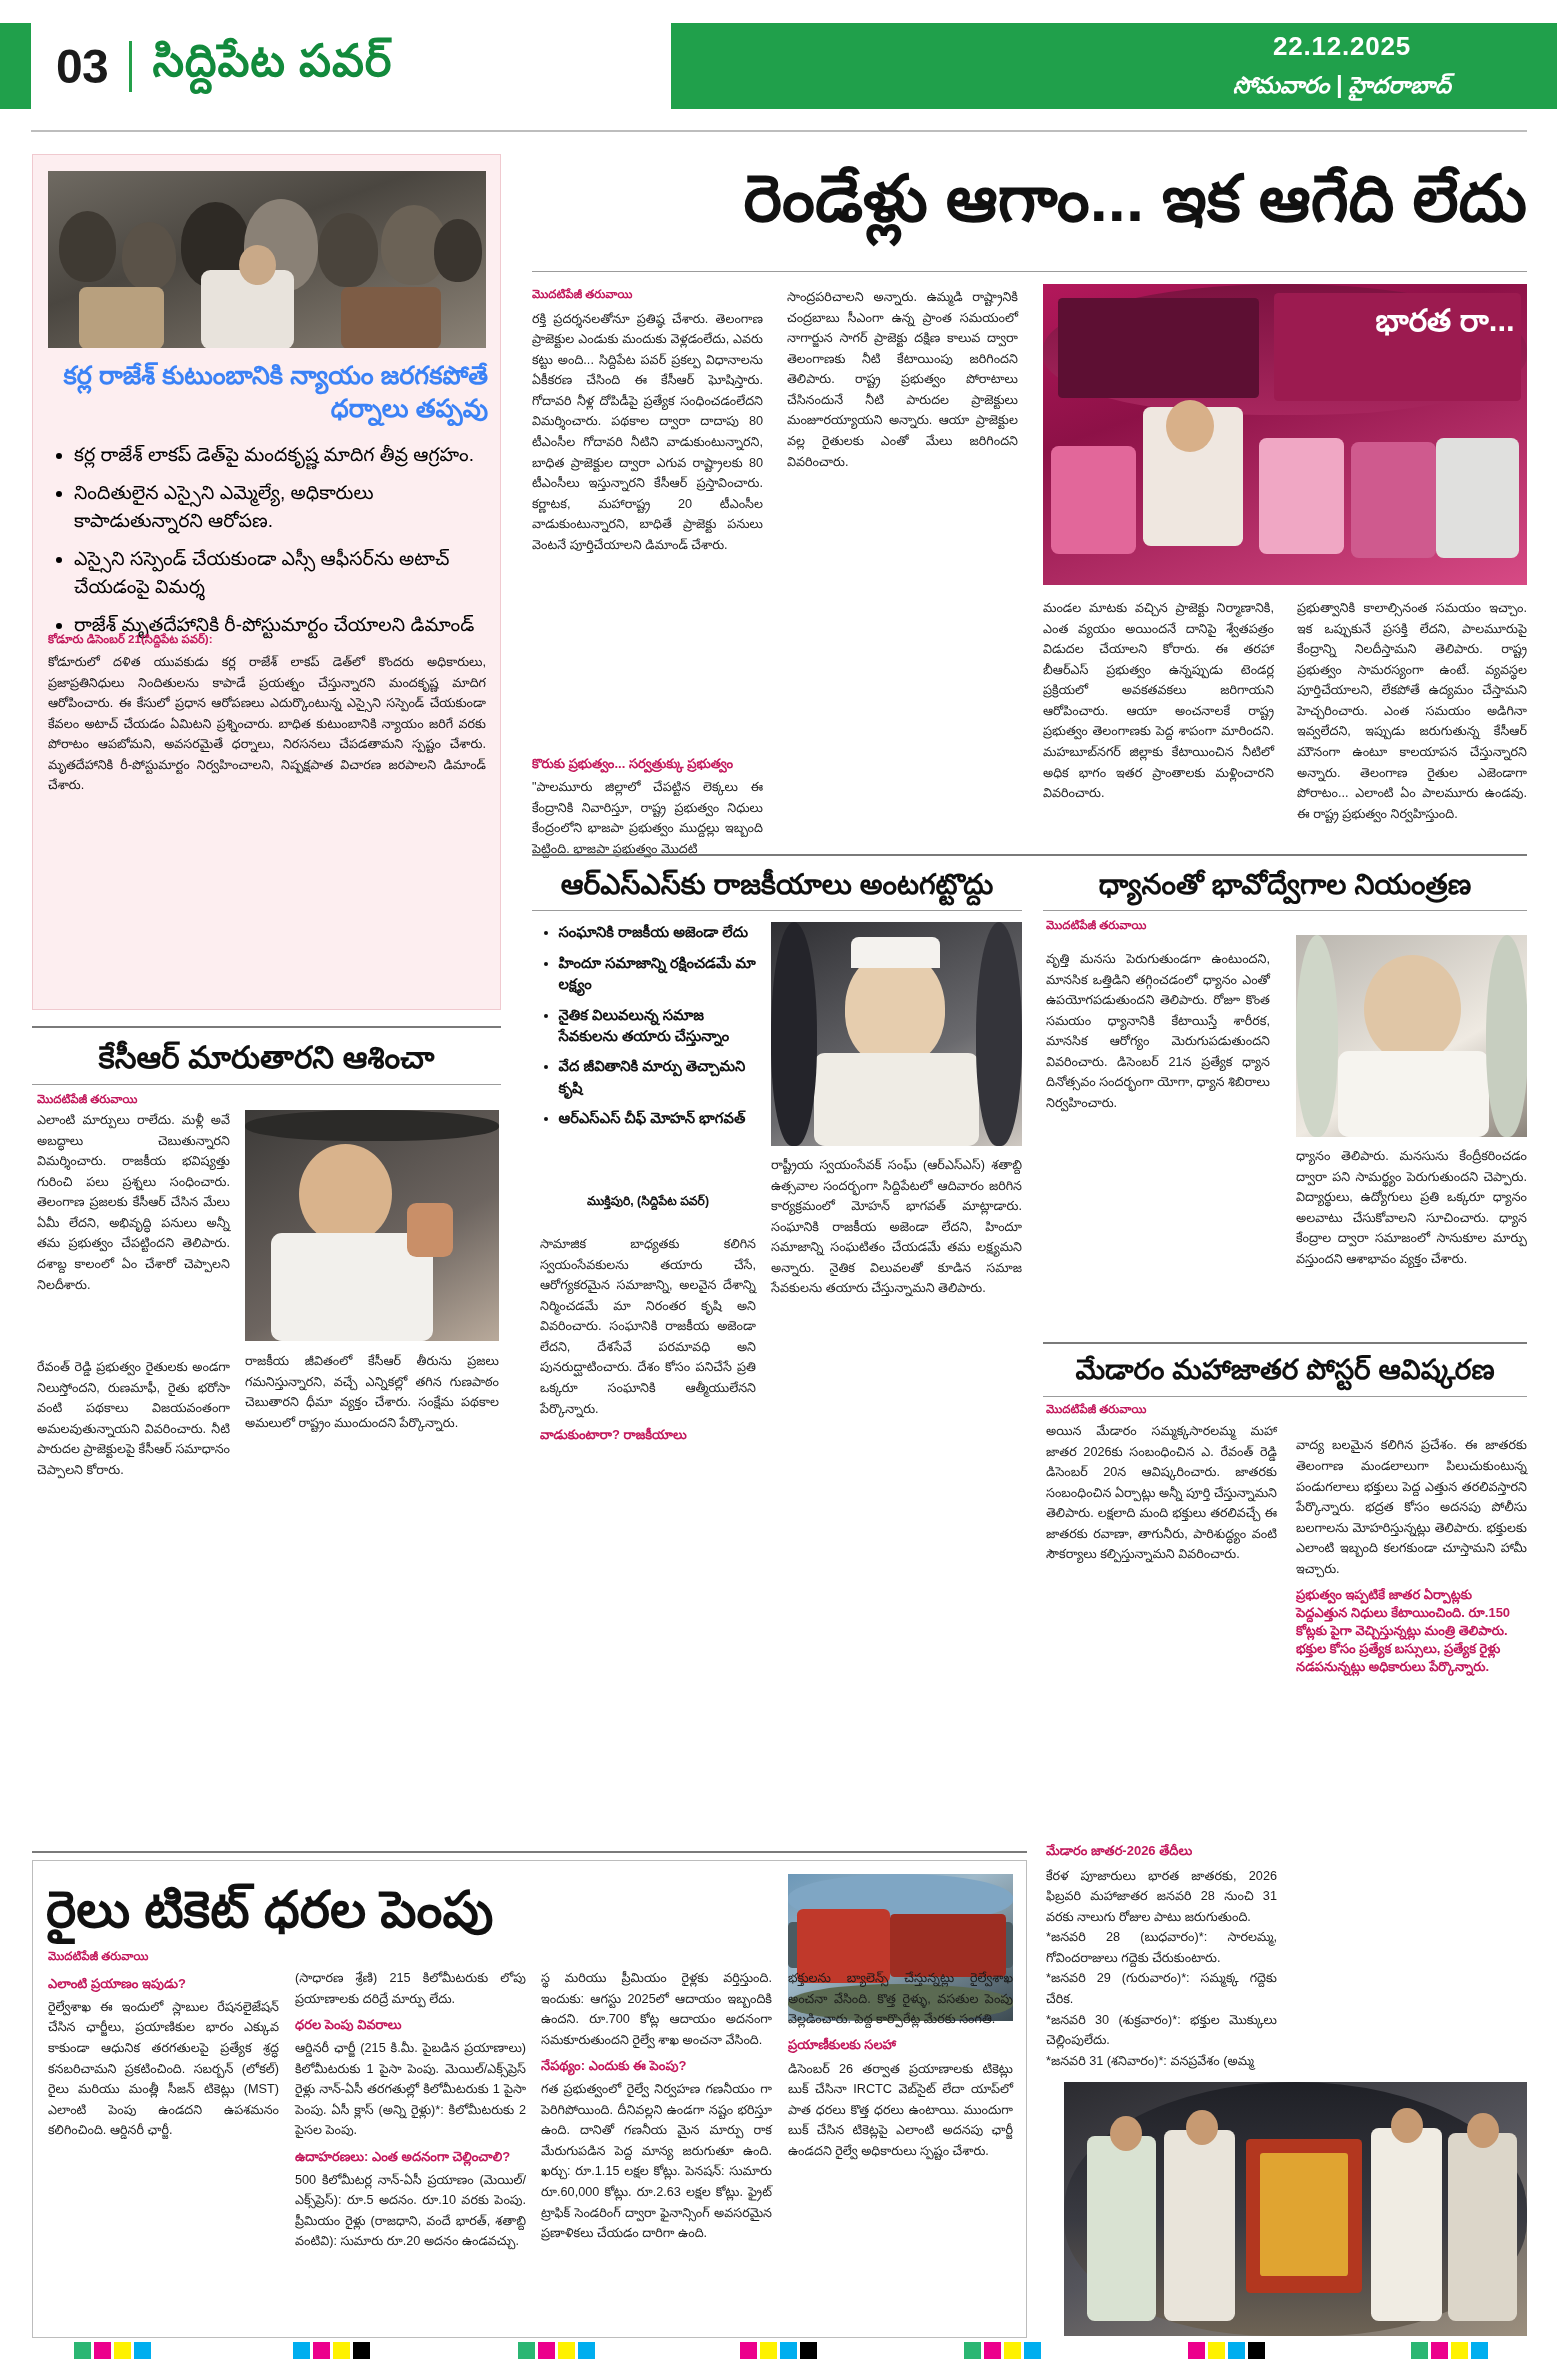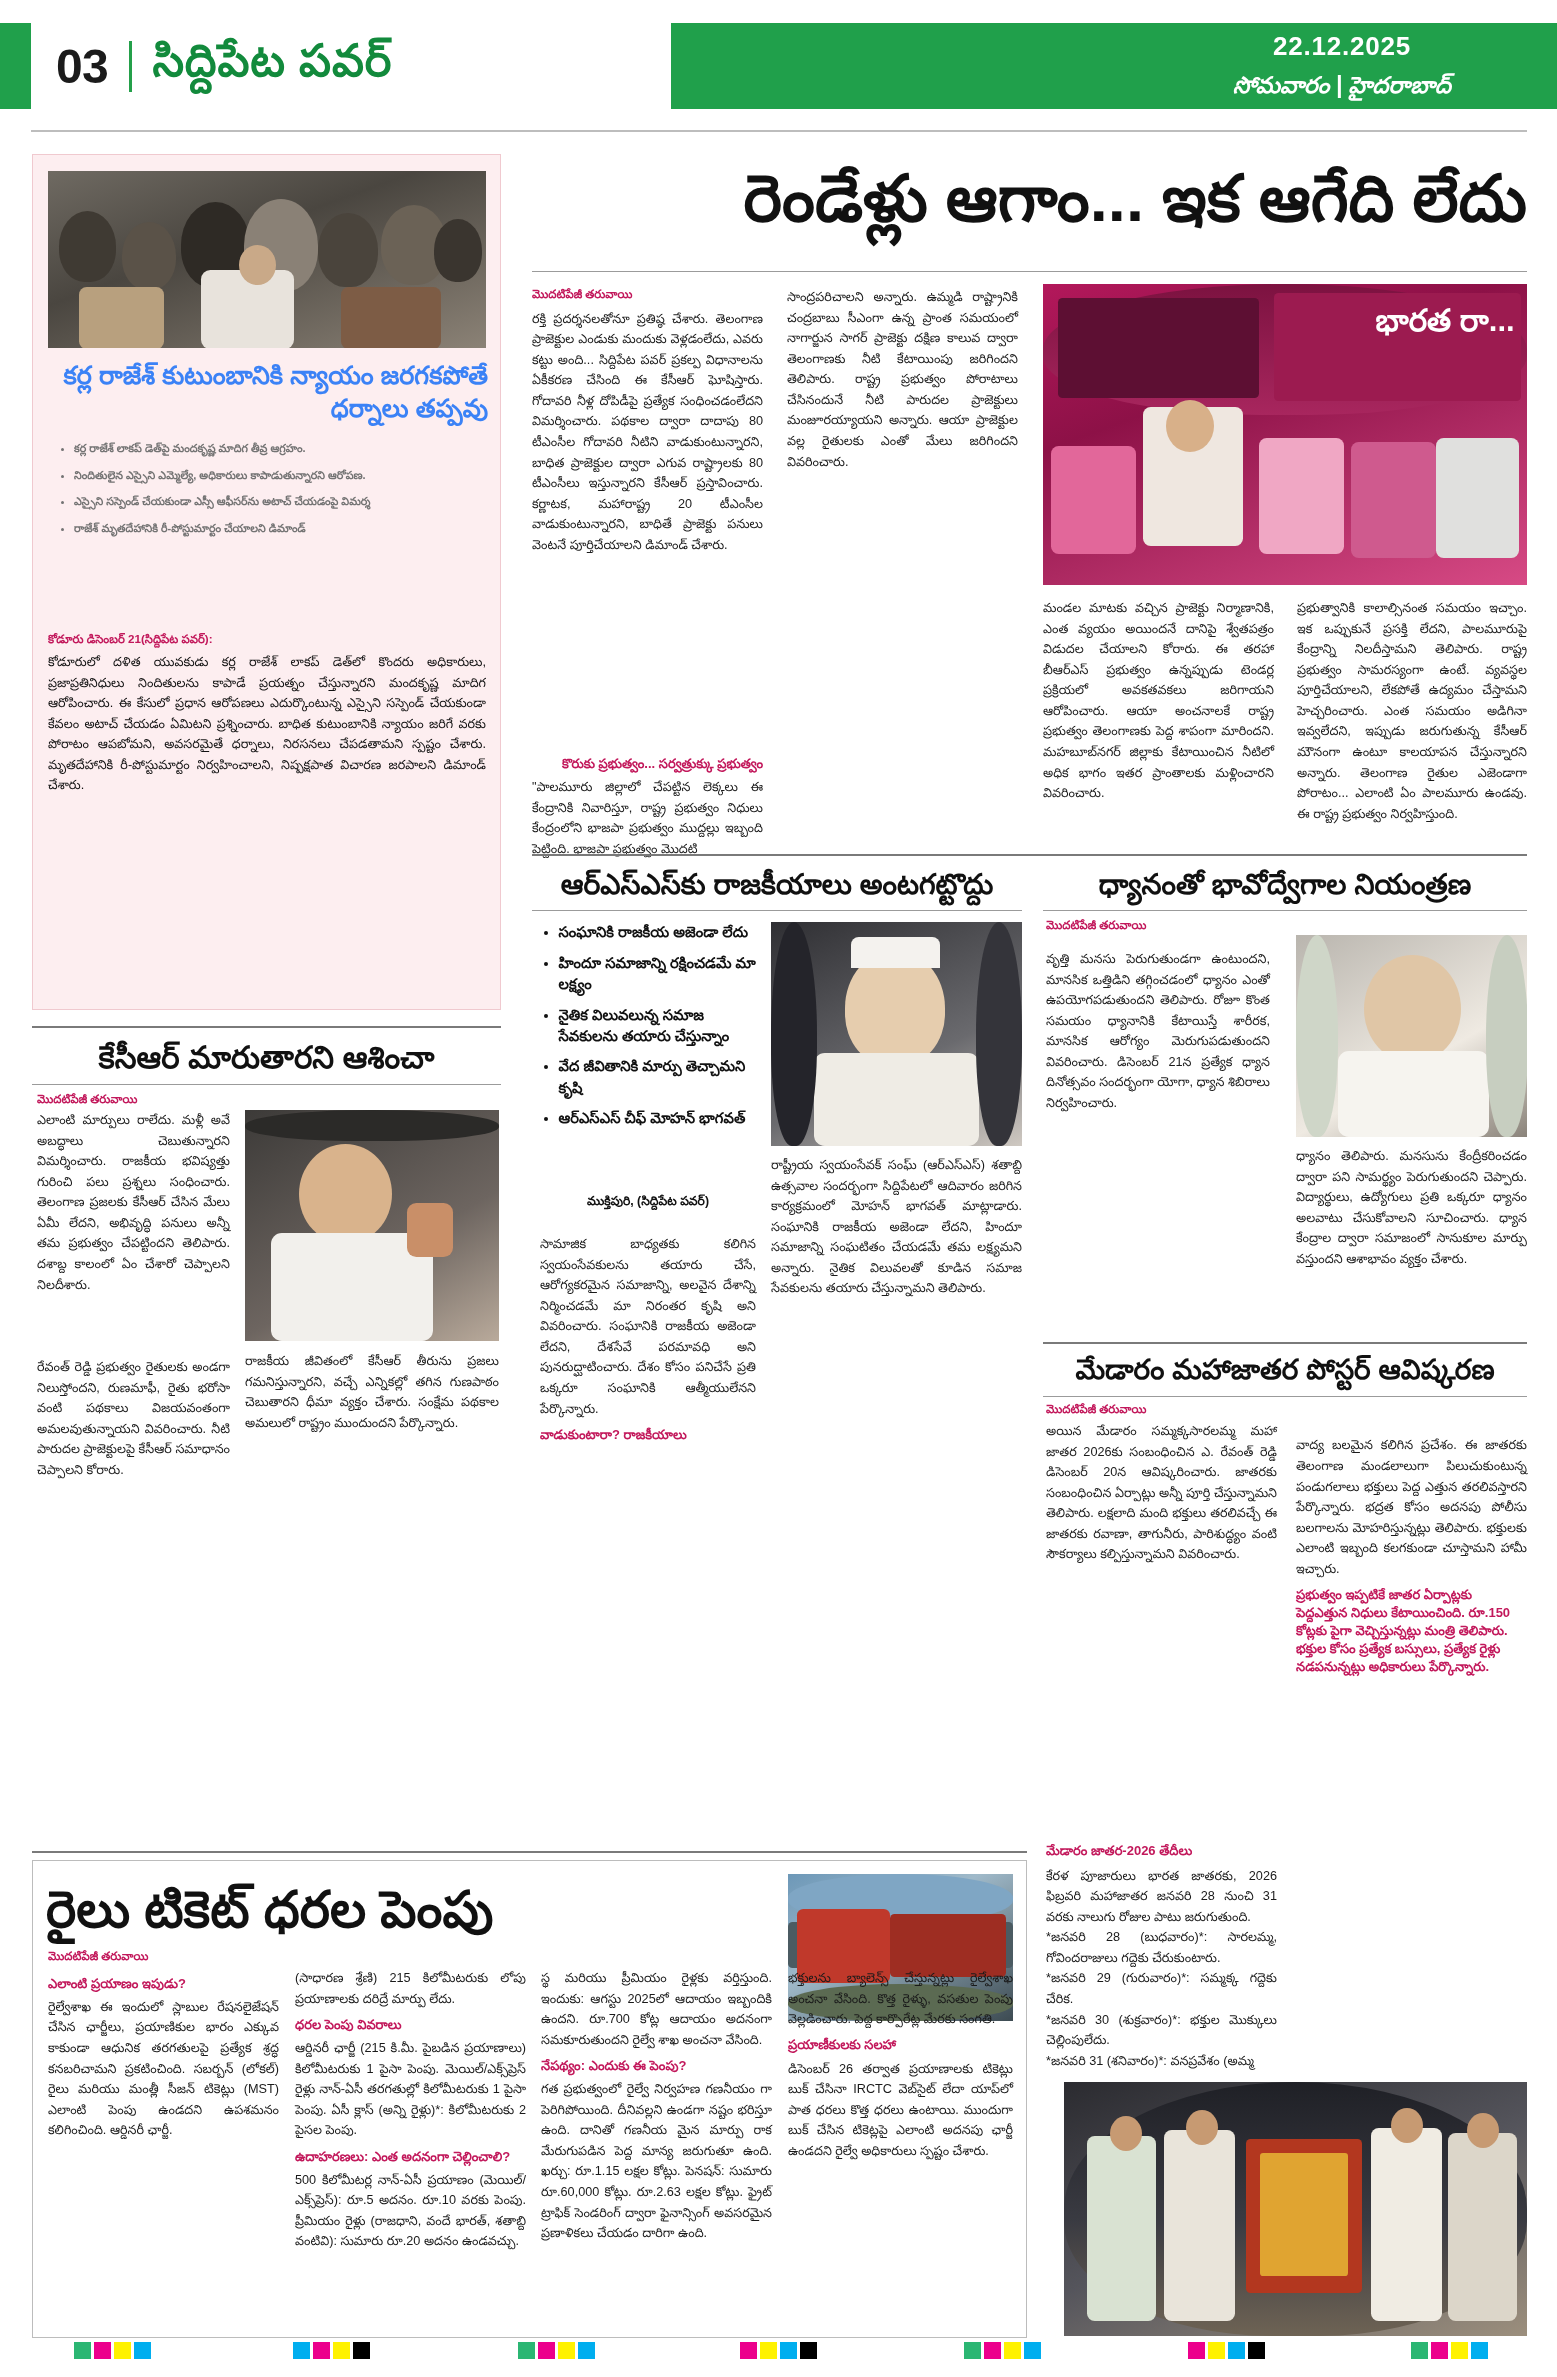--- a/index.html
+++ b/index.html
@@ -60,21 +60,21 @@
   .photo-people { position:absolute; inset:0; }
   .ph { position:absolute; border-radius:50% 50% 45% 45%; }
   .headline-left {
     position:absolute; left:48px; top:359px; width:440px;
     font-size:25.4px; line-height:1.28; font-weight:700; color:#3b82f6; text-align:right;
   }
   .bullets {
     position:absolute; left:54px; top:441px; width:429px;
   }
   .bullets li {
-    font-size:11px; line-height:1.45; font-weight:700; margin-bottom:10.8px; color:#737373;
+    font-size:19px; line-height:1.45; font-weight:400; margin-bottom:10.8px; color:#000000;
   }
   .bullets { padding-left:20px; margin:0; }
   .leftbox-text {
     position:absolute; left:48px; top:652px; width:438px;
     font-size:12.7px; line-height:1.62; text-align:justify;
   }
   .leftbox-sub { position:absolute; left:48px; top:632px; font-size:11.6px; font-weight:700; color:#c2185b;}
 
   
   .kcr-rule { position:absolute; left:32px; top:1026px; width:469px; height:2.3px; background:#7a7a7a; }
@@ -268,21 +268,21 @@
   <div class="ph" style="left:216px;top:154px;width:85px;height:116px;background:#f0a7c4;border-radius:7.7px;"></div>
   <div class="ph" style="left:308px;top:158px;width:85px;height:116px;background:#cf5a8e;border-radius:7.7px;"></div>
   <div class="ph" style="left:393px;top:154px;width:83px;height:120px;background:#e0e0de;border-radius:7.7px;"></div>
   <div class="cap tel" style="position:absolute;right:12.3px;top:18.5px;font-size:31px;font-weight:700;color:#fff;">భారత రా...</div>
 </div>
 
 <div class="c3 body-col tel">మండల మాటకు వచ్చిన ప్రాజెక్టు నిర్మాణానికి, ఎంత వ్యయం అయిందనే దానిపై శ్వేతపత్రం విడుదల చేయాలని కోరారు. ఈ తరహా బీఆర్ఎస్ ప్రభుత్వం ఉన్నప్పుడు టెండర్ల ప్రక్రియలో అవకతవకలు జరిగాయని ఆరోపించారు. ఆయా అంచనాలకే రాష్ట్ర ప్రభుత్వం తెలంగాణకు పెద్ద శాపంగా మారిందని. మహబూబ్‌నగర్ జిల్లాకు కేటాయించిన నీటిలో అధిక భాగం ఇతర ప్రాంతాలకు మళ్లించారని వివరించారు.</div>
 <div class="c4 body-col tel">ప్రభుత్వానికి కాలాల్సినంత సమయం ఇచ్చాం. ఇక ఒప్పుకునే ప్రసక్తి లేదని, పాలమూరుపై కేంద్రాన్ని నిలదీస్తామని తెలిపారు. రాష్ట్ర ప్రభుత్వం సామరస్యంగా ఉంటే. వ్యవస్థల పూర్తిచేయాలని, లేకపోతే ఉద్యమం చేస్తామని హెచ్చరించారు. ఎంత సమయం అడిగినా ఇవ్వలేదని, ఇప్పుడు జరుగుతున్న కేసీఆర్ మౌనంగా ఉంటూ కాలయాపన చేస్తున్నారని అన్నారు. తెలంగాణ రైతుల ఎజెండాగా పోరాటం... ఎలాంటి ఏం పాలమూరు ఉండవు. ఈ రాష్ట్ర ప్రభుత్వం నిర్వహిస్తుంది.</div>
 
 <div style="position:absolute;left:532px;top:756px;width:231px;">
-  <div class="tel" style="font-size:13px;font-weight:700;color:#c2185b;margin-bottom:3.1px;text-align:right;">కొరుకు ప్రభుత్వం... సర్వత్రుక్కు ప్రభుత్వం</div>
+  <div class="tel" style="font-size:13px;font-weight:700;color:#c2185b;margin-bottom:3.1px;">కొరుకు ప్రభుత్వం... సర్వత్రుక్కు ప్రభుత్వం</div>
   <div class="body-col tel">"పాలమూరు జిల్లాలో చేపట్టిన లెక్కలు ఈ కేంద్రానికి నివారిస్తూ, రాష్ట్ర ప్రభుత్వం నిధులు కేంద్రంలోని భాజపా ప్రభుత్వం ముద్దల్లు ఇబ్బంది పెట్టింది. భాజపా ప్రభుత్వం మెుదటి</div>
 </div>
 
 <div class="mid-rule"></div>
 
 <div class="rss-head tel">ఆర్ఎస్ఎస్‌కు రాజకీయాలు అంటగట్టొద్దు</div>
 <div class="rss-rule"></div>
 <ul class="rss-bullets tel">
   <li>సంఘానికి రాజకీయ అజెండా లేదు</li>
   <li>హిందూ సమాజాన్ని రక్షించడమే మా లక్ష్యం</li>

